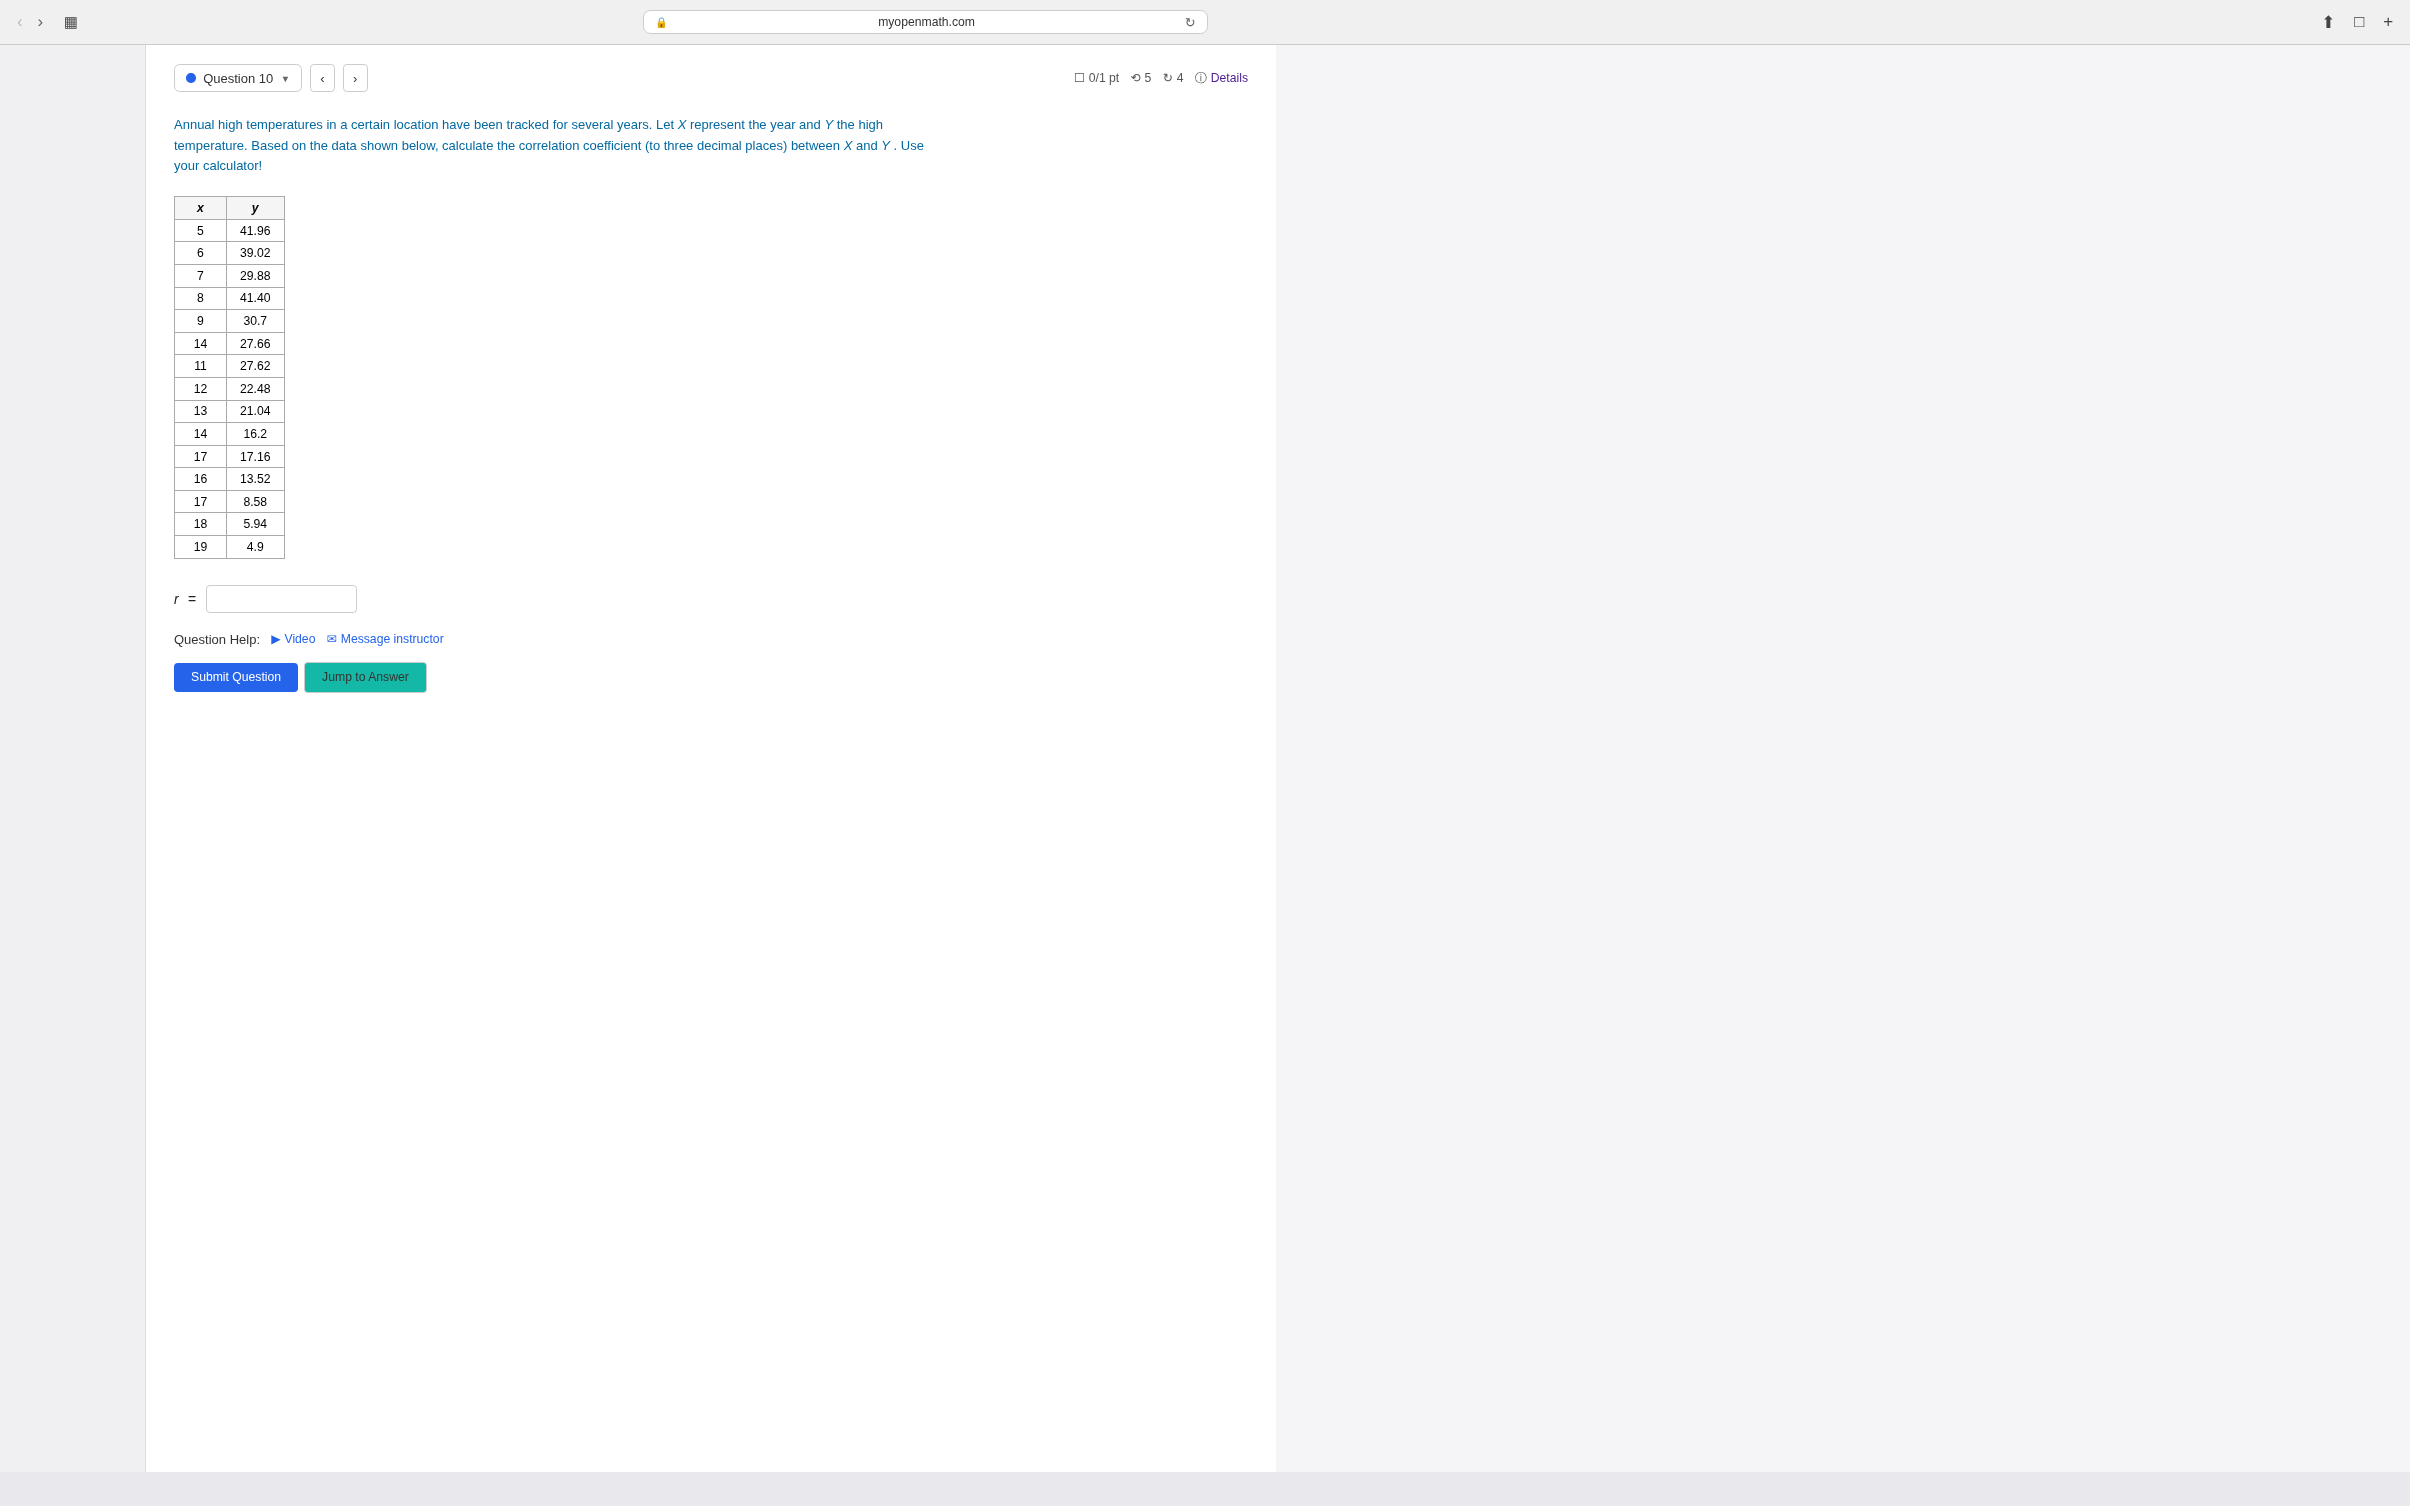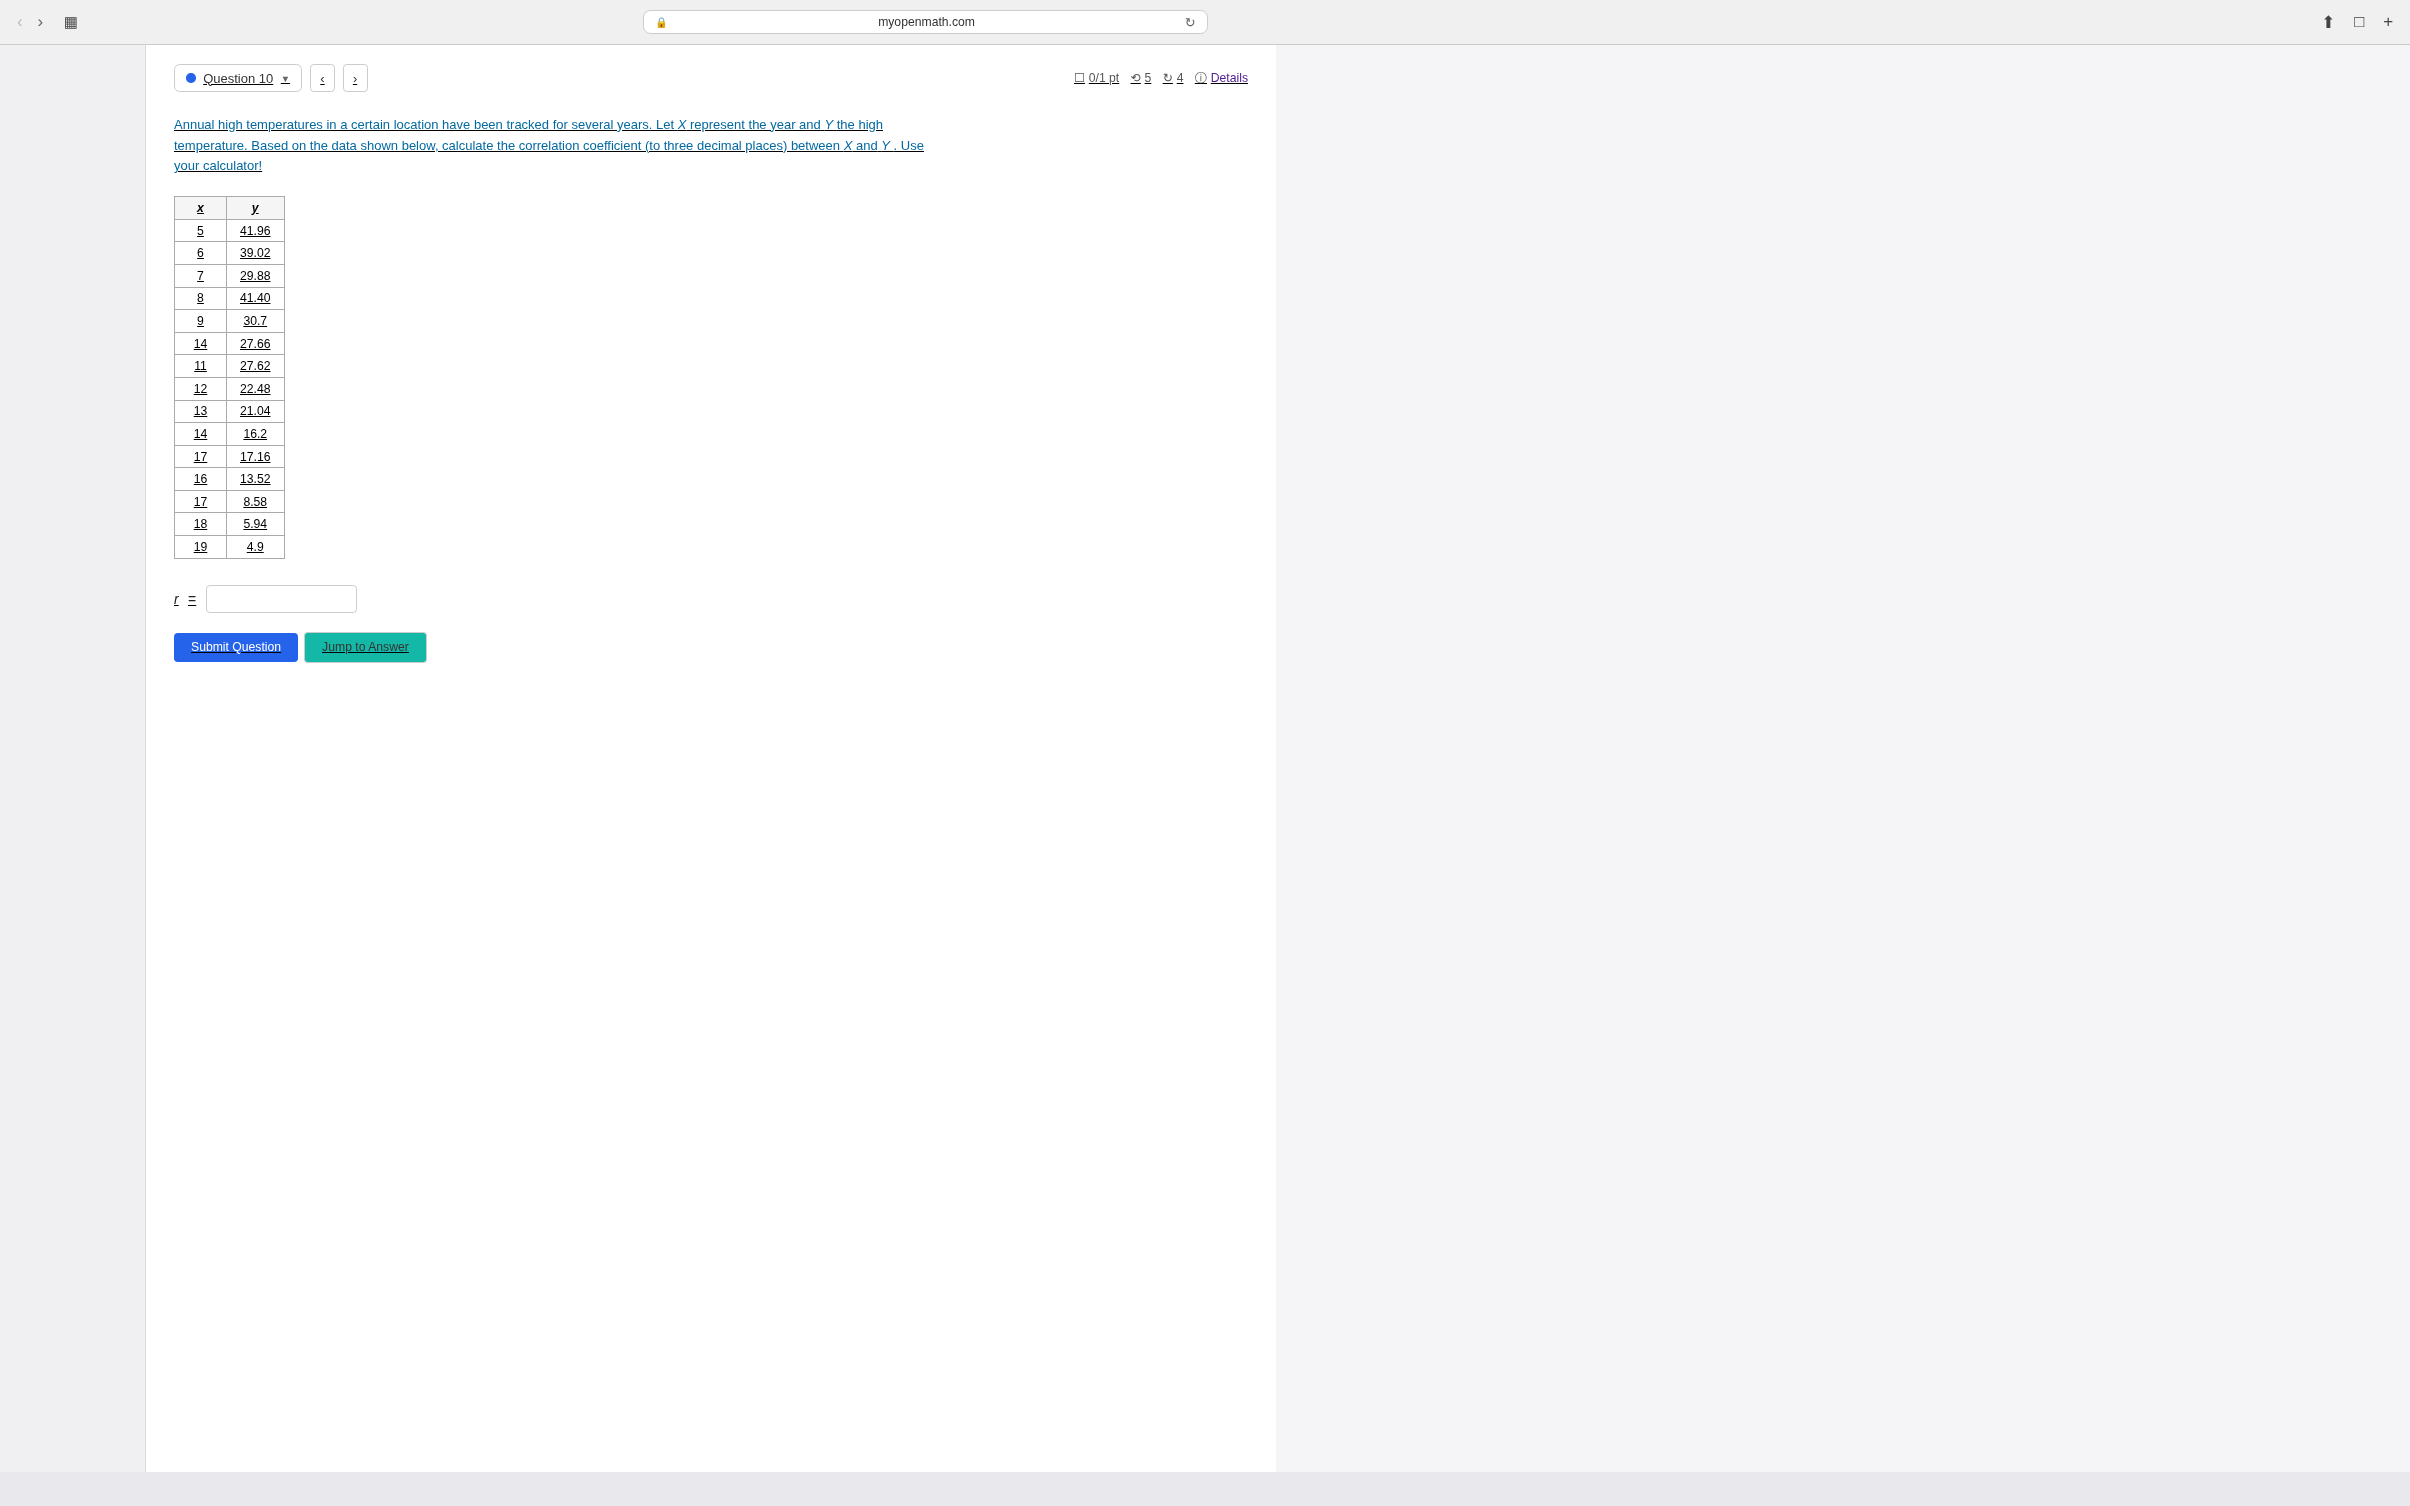--- a/index.html
+++ b/index.html
@@ -88,21 +88,20 @@
       width: 146px;
       background: #f0f0f3;
       border-right: 0.9px solid #ddd;
       min-height: 100%;
     }
     .content-area {
       flex: 1;
       background: white;
       padding: 19px 28px;
       max-width: 1130px;
-      text-decoration: underline;
     }
 
     
     .question-header {
       display: flex;
       align-items: center;
       justify-content: space-between;
       margin-bottom: 22.6px;
     }
     .question-selector {
@@ -392,20 +391,31 @@
           </tr>
         </tbody>
     </table>
 
     <div class="answer-row">
       <span class="r-label italic">r</span>
       <span class="equals">=</span>
       <input class="answer-input" type="text" placeholder="" style="">
     </div>
 
+    <div class="question-help">
+      <span class="help-label">Question Help:</span>
+      <a class="video-link" href="#">
+        <span>▶</span>
+        <span>Video</span>
+      </a>
+      <a class="message-link" href="#">
+        <span>✉</span>
+        <span>Message instructor</span>
+      </a>
+    </div>
 
     <div class="button-row">
       <button class="btn-submit">Submit Question</button>
       <button class="btn-jump">Jump to Answer</button>
     </div>
 
   </div>
 </div>
 
 

